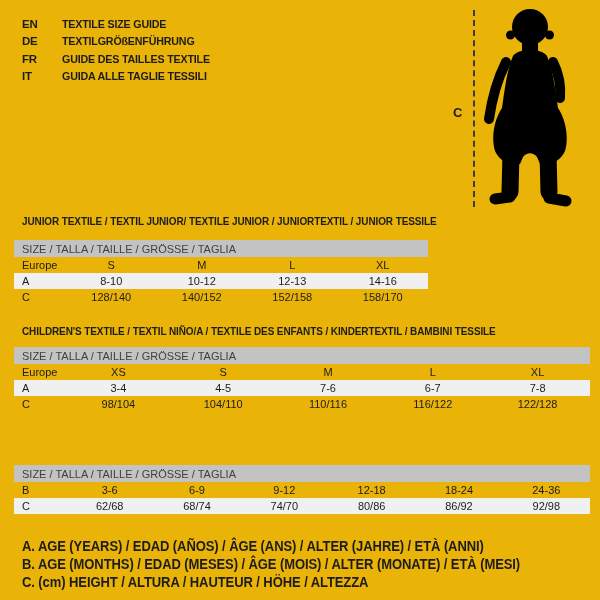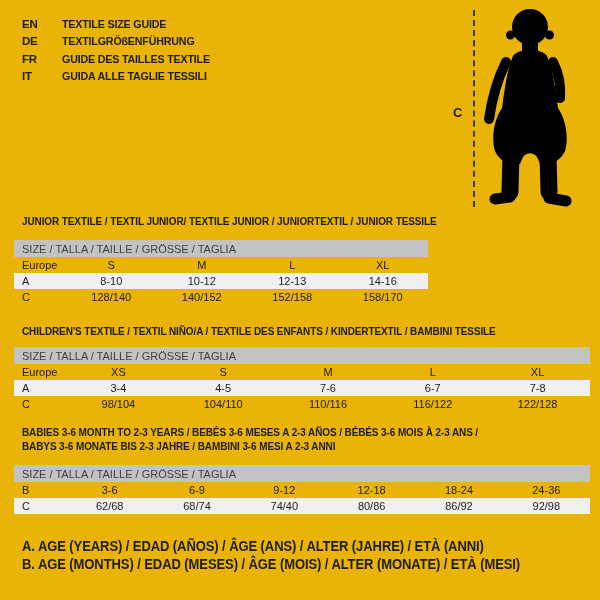--- a/index.html
+++ b/index.html
@@ -132,46 +132,43 @@
           <span class="size-label">C</span>
           <span class="size-cell">98/104</span>
           <span class="size-cell">104/110</span>
           <span class="size-cell">110/116</span>
           <span class="size-cell">116/122</span>
           <span class="size-cell">122/128</span>
         </div>
       </div>
   </div>
 
-  <div class="section-title" style="top:425px">
-      <div>BABIES 3-6 MONTH TO 2-3 YEARS / BEBÉS 3-6 MESES A 2-3 AÑOS / BÉBÉS 3-6 MOIS À 2-3 ANS /</div>
-      <div>BABYS 3-6 MONATE BIS 2-3 JAHRE / BAMBINI 3-6 MESI A 2-3 ANNI</div>
-    </div>
   <div class="size-table w-wide" style="top:465px">
     <div class="size-bar">SIZE / TALLA / TAILLE / GRÖSSE / TAGLIA</div>
     <div>
         <div class="size-row">
           <span class="size-label">B</span>
           <span class="size-cell">3-6</span>
           <span class="size-cell">6-9</span>
           <span class="size-cell">9-12</span>
           <span class="size-cell">12-18</span>
           <span class="size-cell">18-24</span>
           <span class="size-cell">24-36</span>
         </div>
         <div class="size-row shaded">
           <span class="size-label">C</span>
           <span class="size-cell">62/68</span>
           <span class="size-cell">68/74</span>
-          <span class="size-cell">74/40</span>
+          <span class="size-cell">74/70</span>
           <span class="size-cell">80/86</span>
           <span class="size-cell">86/92</span>
           <span class="size-cell">92/98</span>
         </div>
       </div>
   </div>
 
   <div class="footnotes">
       <div class="footnote"><span class="cond">A. AGE (YEARS) / EDAD (AÑOS) / ÂGE (ANS) / ALTER (JAHRE) / ETÀ (ANNI)</span></div>
       <div class="footnote"><span class="cond">B. AGE (MONTHS) / EDAD (MESES) / ÂGE (MOIS) / ALTER (MONATE) / ETÀ (MESI)</span></div>
+      <div class="footnote"><span class="cond">C. (cm) HEIGHT / ALTURA / HAUTEUR / HÖHE / ALTEZZA</span></div>
     </div>
 
 </div>
 
 </body></html>

